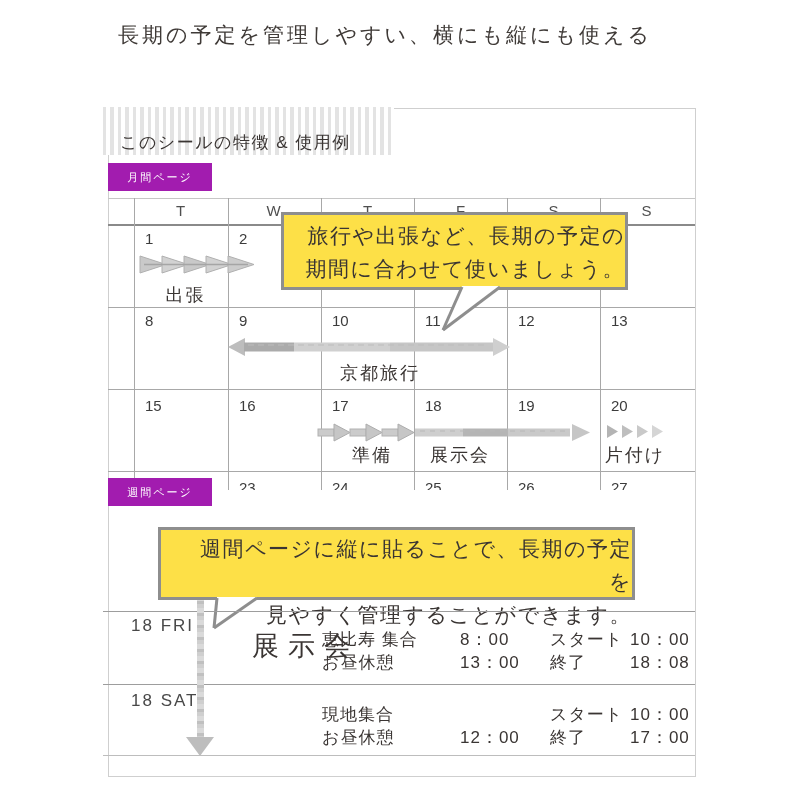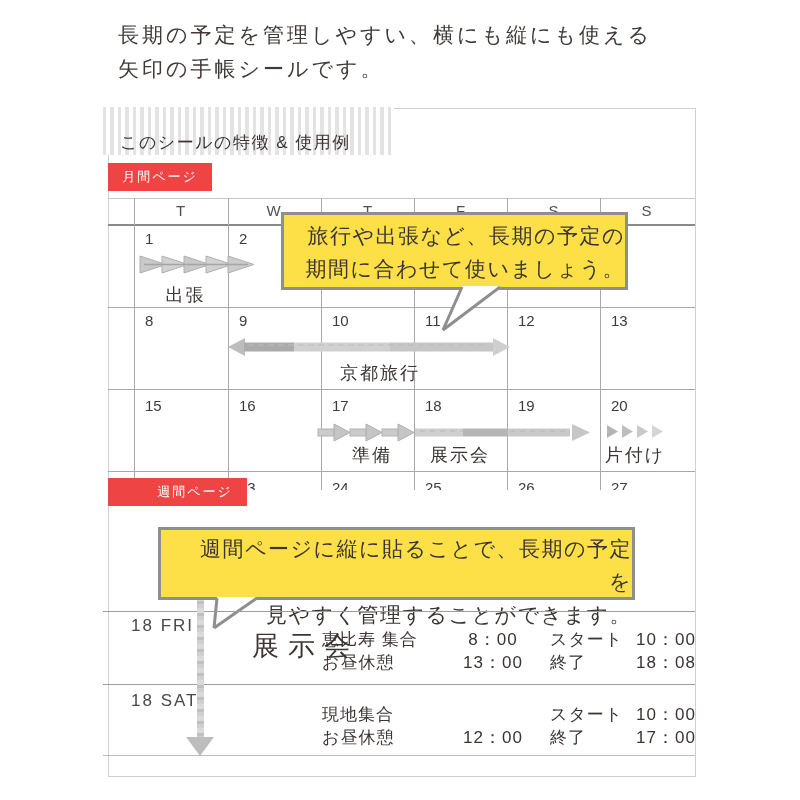--- a/index.html
+++ b/index.html
@@ -12,22 +12,22 @@
 
   
   .content-box{left:108px;top:108px;width:586px;height:667px;border:1px solid #cfcfcf;background:#ffffff;}
 
   
   .stripe-header{left:103px;top:107px;width:291px;height:48px;
     background:repeating-linear-gradient(90deg,#e3e3e3 0 3.5px,#ffffff 3.5px 7.5px);}
   .stripe-header .title{position:absolute;left:17px;top:24px;font-size:17px;letter-spacing:1.5px;color:#3a3533;white-space:nowrap;}
 
   
-  .section-label{left:108px;width:104px;height:28px;background:#ef4444;color:#ffffff;
-    font-size:13px;letter-spacing:2px;text-align:center;line-height:28px;}
+  .section-label{left:108px;width:104px;height:28px;background:#a21caf;color:#ffffff;
+    font-size:11px;letter-spacing:2px;text-align:center;line-height:28px;}
 
   
   .cal{left:108px;top:198px;width:587px;height:292px;overflow:hidden;}
   .cal .hline{position:absolute;left:0;width:587px;height:1px;background:#a8a8a8;}
   .cal .hline.top{background:#c6c6c6;}
   .cal .hline.head{height:2px;background:#8a8a8a;}
   .cal .vline{position:absolute;top:0;width:1px;height:292px;background:#a8a8a8;}
   .cal .dayhead{position:absolute;top:4px;width:40px;text-align:center;font-size:15px;color:#4f4f4f;letter-spacing:1px;}
   .cal .date{position:absolute;font-size:15px;color:#3c3c3c;}
   .event-label{font-size:18px;letter-spacing:2px;color:#3a3533;text-align:center;white-space:nowrap;}
@@ -39,31 +39,30 @@
   .tail{pointer-events:none;}
 
   
   .wk-line{left:103px;width:592px;height:1px;background:#9d9d9d;}
   .wk-line.bottomlight{background:#bdbdbd;}
   .wk-day{font-size:17px;letter-spacing:2px;color:#484848;white-space:nowrap;}
   .wk-event{font-size:27px;letter-spacing:9px;color:#3a3533;white-space:nowrap;}
   .wk-arrow-bar{left:197px;top:600px;width:7px;height:140px;
     background:repeating-linear-gradient(0deg,#cfcfcf 0 4px,#c0c0c0 4px 7px,#dadada 7px 12px);}
   .sched{display:grid;grid-template-columns:138px 66px 104px 72px;row-gap:1px;font-size:17px;letter-spacing:1px;color:#3a3533;line-height:22px;}
-  .sched .c2,.sched .c4{text-align:center;}
+  .sched .c2,.sched .c4{text-align:left;}
   .sched .c3{padding-left:24px;}
 </style>
 </head>
 <body>
 
 <div id="canvas">
 
   <div class="abs intro">
     <div>長期の予定を管理しやすい、横にも縦にも使える</div>
-    <div>矢印の手帳シールです。</div>
   </div>
 
   <div class="abs content-box"></div>
 
   <div class="abs stripe-header">
     <div class="title">このシールの特徴 &amp; 使用例</div>
   </div>
 
   <div class="abs section-label" style="top:163px;">月間ページ</div>
 
@@ -166,21 +165,21 @@
   <div class="abs bubble bubble1">
     <div>旅行や出張など、長期の予定の</div>
     <div>期間に合わせて使いましょう。</div>
   </div>
   <svg class="abs tail" style="left:433px;top:286px;" width="70" height="48">
     <polygon points="29,0 67,0 10,44" fill="#ffffff"></polygon>
     <line x1="29" y1="1" x2="10" y2="44" stroke="#8e8e8e" stroke-width="3"></line>
     <line x1="67" y1="1" x2="10" y2="44" stroke="#8e8e8e" stroke-width="3"></line>
   </svg>
 
-  <div class="abs section-label" style="top:478px;padding-left:35px;">週間ページ</div>
+  <div class="abs section-label" style="top:478px;">週間ページ</div>
 
   <div class="abs bubble bubble2">
     <div>週間ページに縦に貼ることで、長期の予定を</div>
     <div>見やすく管理することができます。</div>
   </div>
   <svg class="abs tail" style="left:203px;top:597px;" width="62" height="36">
     <polygon points="14,0 54,0 11,31" fill="#ffffff"></polygon>
     <line x1="14" y1="1" x2="11" y2="31" stroke="#8e8e8e" stroke-width="3"></line>
     <line x1="54" y1="1" x2="11" y2="31" stroke="#8e8e8e" stroke-width="3"></line>
   </svg>

